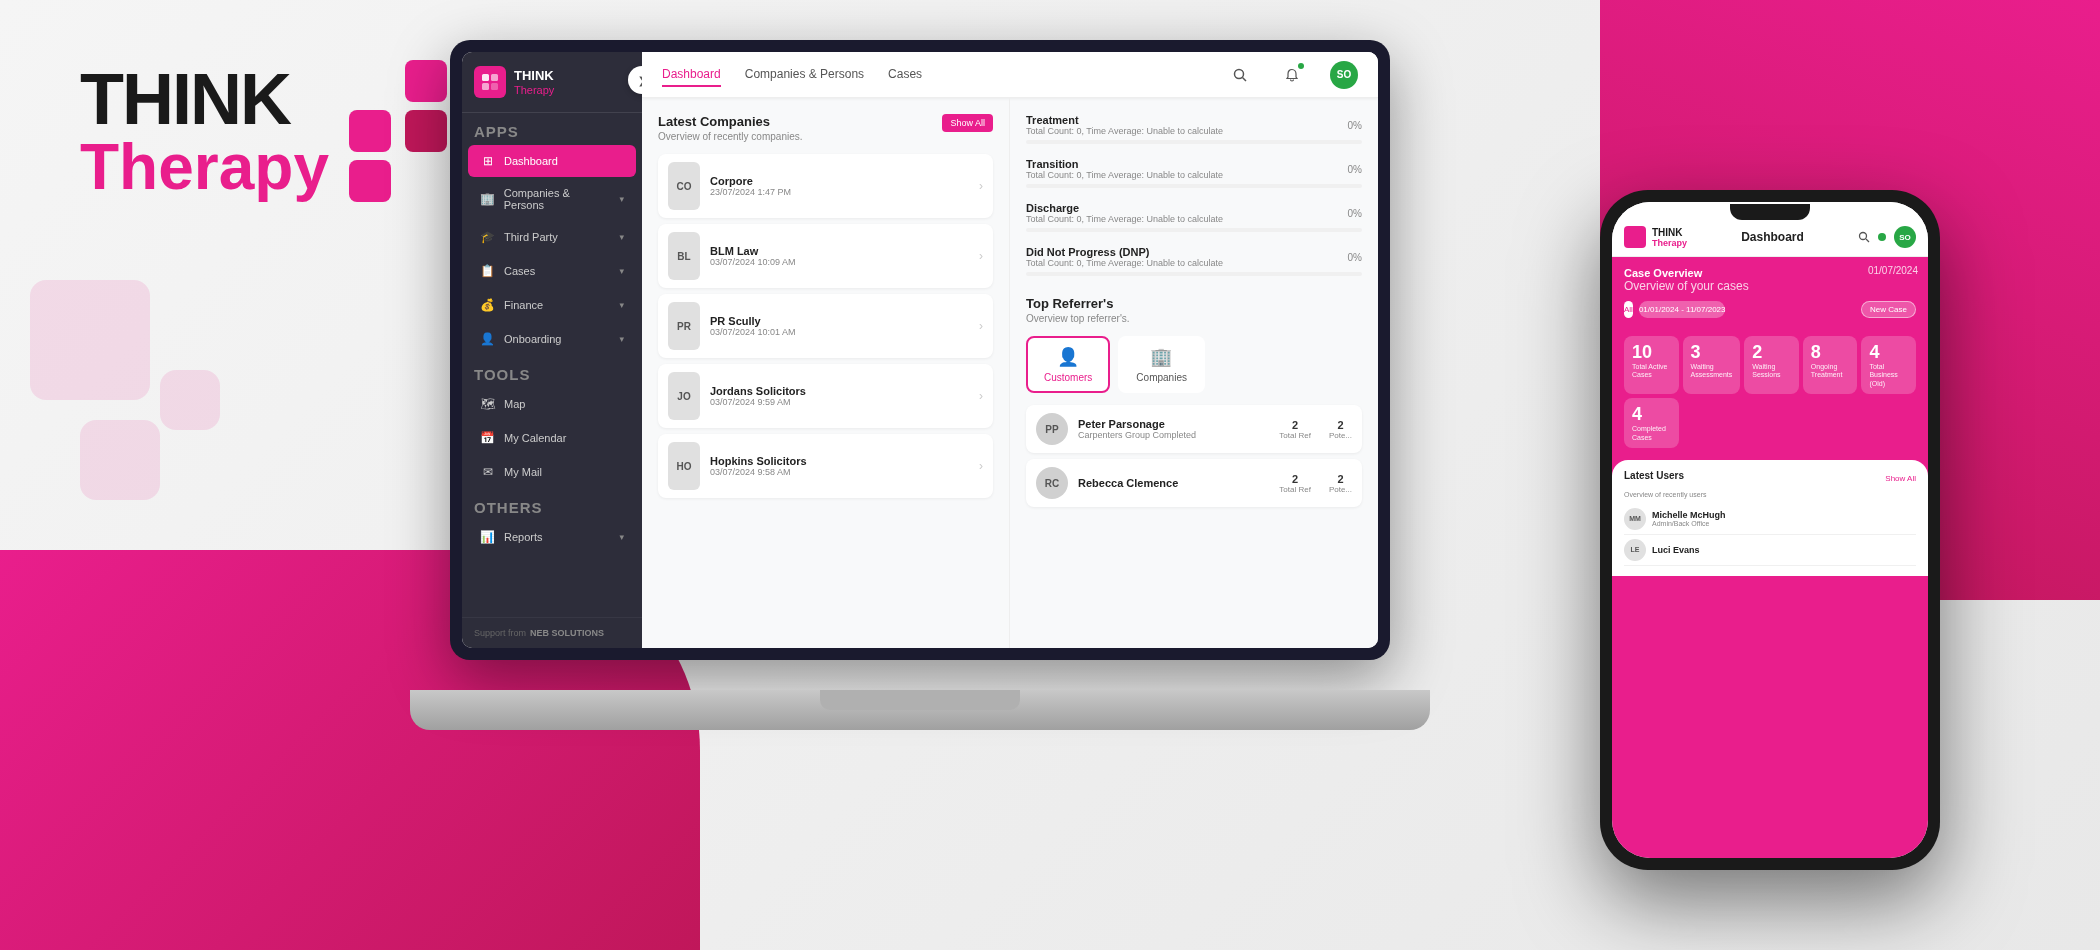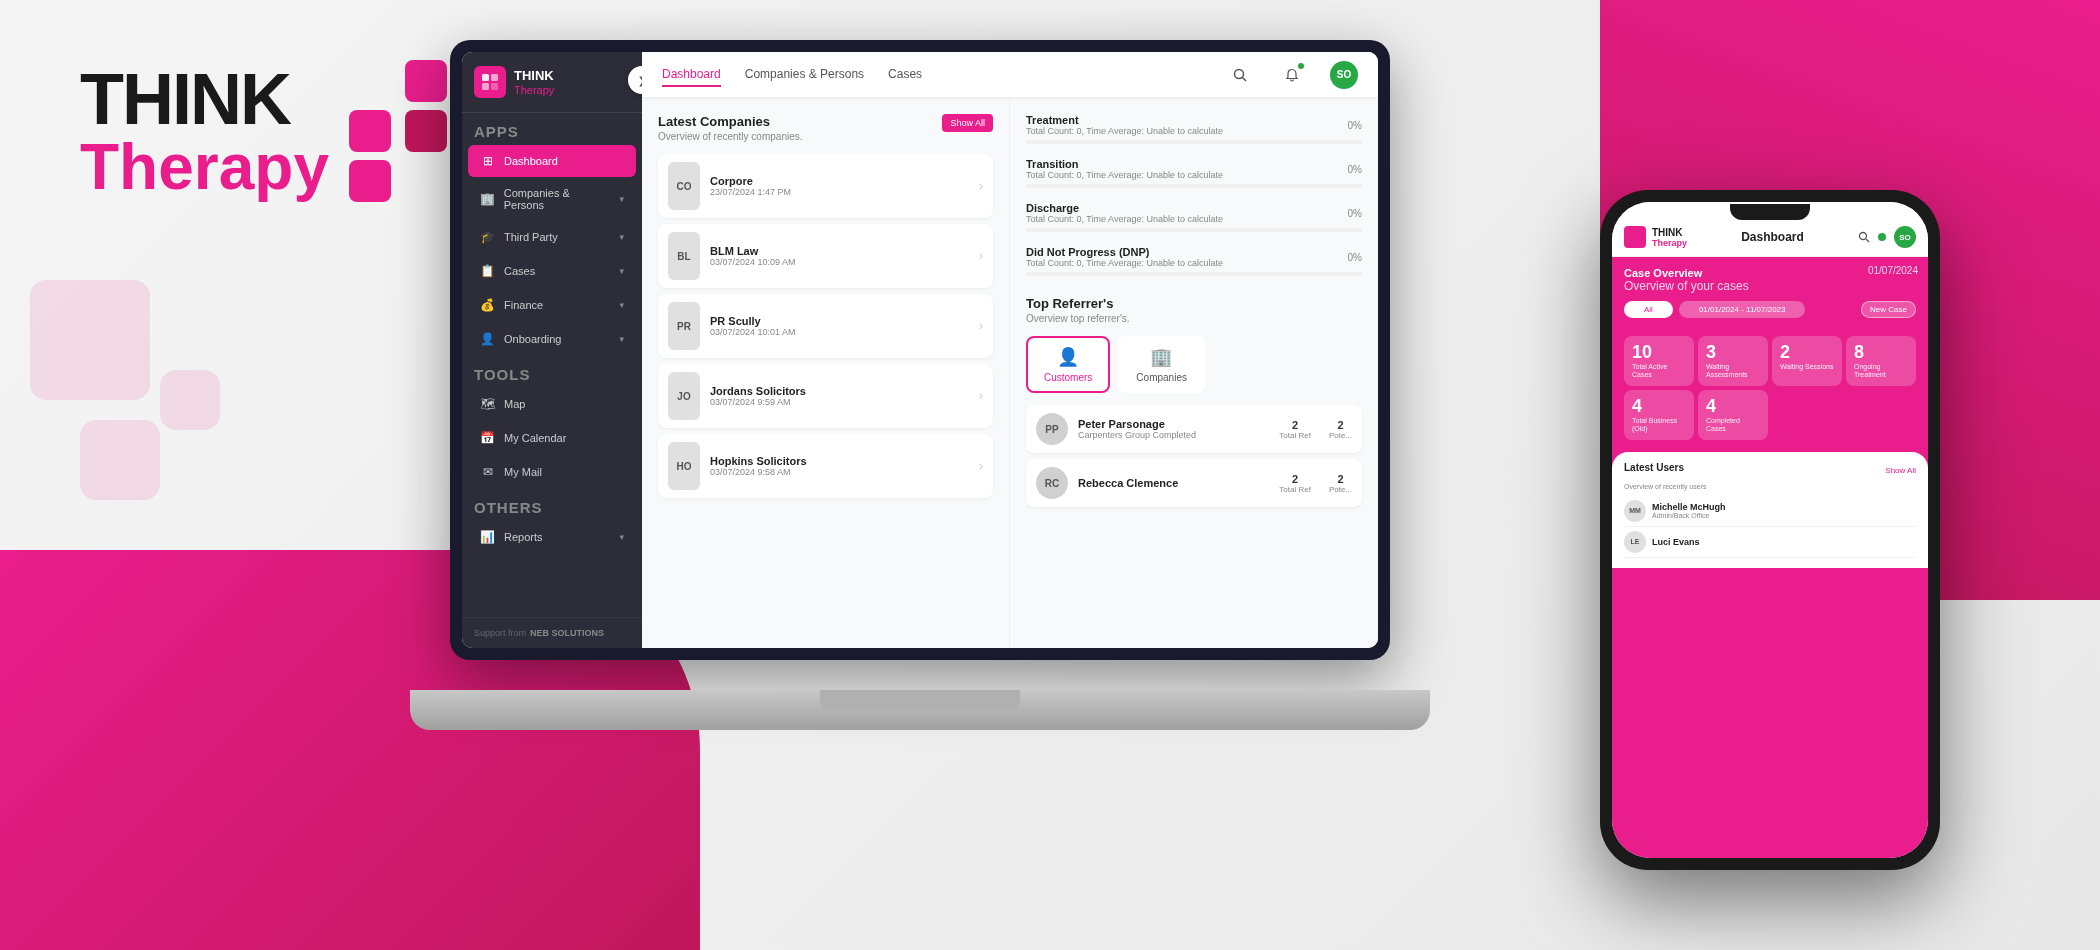--- a/index.html
+++ b/index.html
@@ -669,21 +669,21 @@
     .phone-filter-row {
       display: flex;
       gap: 6px;
       margin-bottom: 8px;
     }
 
     .phone-filter-btn {
       background: rgba(255,255,255,0.3);
       color: white;
       border: none;
-      padding: 3px 20px;
+      padding: 3px 0;
       border-radius: 10px;
       font-size: 8px;
       cursor: pointer;
     }
 
     .phone-filter-btn.active {
       background: white;
       color: #e91e8c;
     }
 
@@ -693,21 +693,21 @@
       border: 1px solid rgba(255,255,255,0.5);
       padding: 3px 8px;
       border-radius: 10px;
       font-size: 8px;
       cursor: pointer;
       margin-left: auto;
     }
 
     .phone-stats-grid {
       display: grid;
-      grid-template-columns: repeat(4, 1fr);
+      grid-template-columns: repeat(5, 1fr);
       gap: 4px;
       padding: 0 12px 8px;
     }
 
     .phone-stat-card {
       background: rgba(255,255,255,0.2);
       border-radius: 8px;
       padding: 6px 8px;
       color: white;
     }

